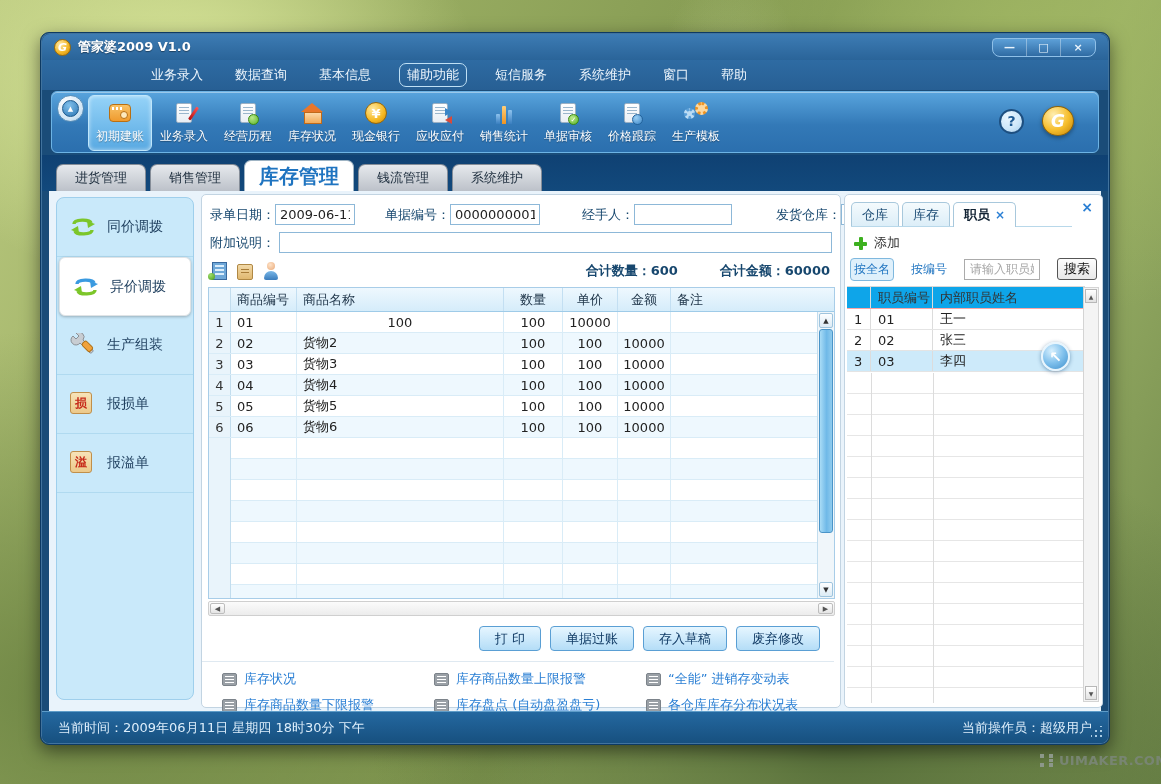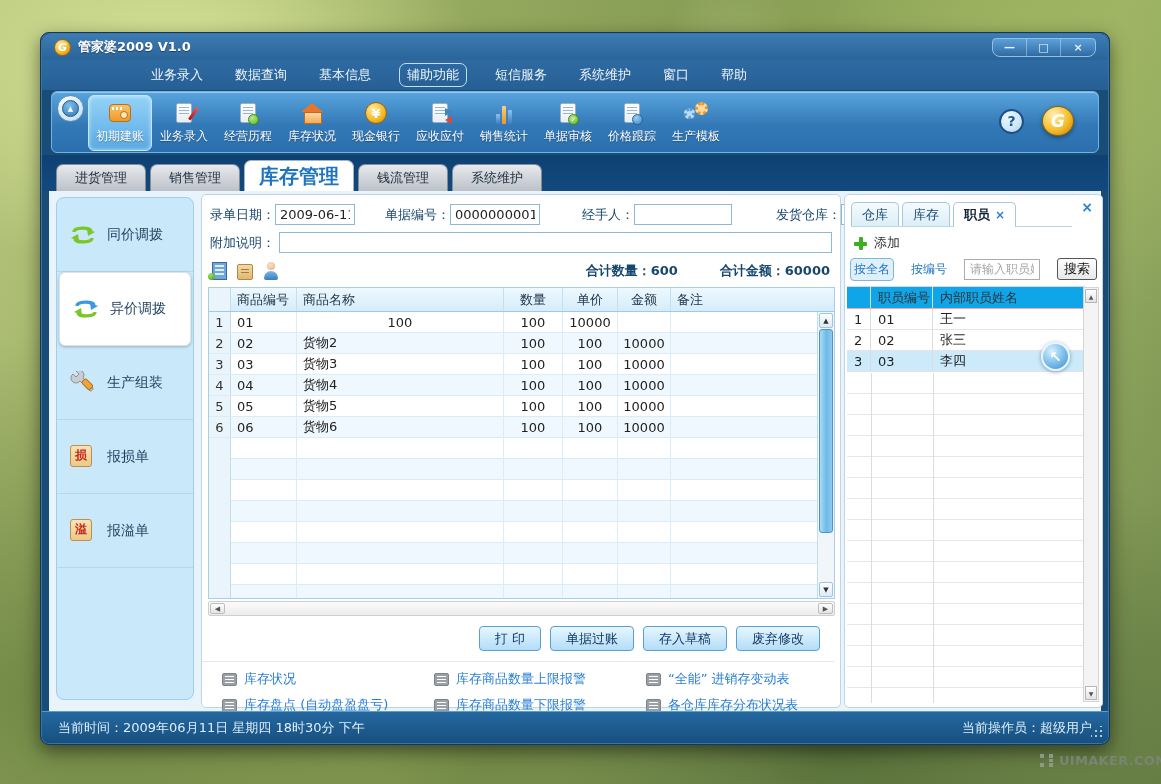--- a/index.html
+++ b/index.html
@@ -114,21 +114,21 @@
     font-size:13px; color:#1e2e3e; background:linear-gradient(#e6e9ed,#bcc1c9); border:1px solid #858d98;
     border-bottom:none; border-radius:7px 7px 0 0; }
   .mtab.active { height:31px; background:#fff; color:#1f74c0; font-weight:bold; font-size:20px; border-color:#9fb4c4; }
 
   
   .content { position:absolute; left:8px; right:8px; top:158px; height:522px; background:#e9f3fb; }
 
   
   .sidebar { position:absolute; left:7px; top:6px; width:138px; height:503px;
     background:#c9e9fa; border:1px solid #9fcfec; border-radius:8px; overflow:hidden; }
-  .sb-item { height:74px; display:flex; align-items:center; gap:11px; padding-left:13px;
+  .sb-item { height:59px; display:flex; align-items:center; gap:11px; padding-left:13px;
     border-bottom:1px solid #b0daf0; position:relative; }
   .sb-item.active { background:#fff; border:1px solid #dfe3e6; border-radius:6px; margin:0 2px;
     box-shadow:0 1px 3px rgba(0,0,0,.25); }
   .sb-label { font-size:14px; color:#1f3f5e; }
   .sb-ico { width:26px; height:24px; position:relative; flex:none; }
   .swap-svg { display:block; }
   .ico-stamp { width:22px; height:22px; background:linear-gradient(#f7e3b8,#ecc98a); border:1px solid #c08f4a;
     border-radius:3px; color:#c62a1a; font-size:12px; font-weight:bold; display:flex; align-items:center; justify-content:center; }
   .ico-wrench-svg { display:block; }
 
@@ -573,25 +573,25 @@
         <div class="link-item">
           <span class="ico-list"></span>
           <span>库存商品数量上限报警</span>
         </div>
         <div class="link-item">
           <span class="ico-list"></span>
           <span>“全能” 进销存变动表</span>
         </div>
         <div class="link-item">
           <span class="ico-list"></span>
-          <span>库存盘点 (自动盘盈盘亏)</span>
+          <span>库存商品数量下限报警</span>
         </div>
         <div class="link-item">
           <span class="ico-list"></span>
-          <span>库存商品数量下限报警</span>
+          <span>库存盘点 (自动盘盈盘亏)</span>
         </div>
         <div class="link-item">
           <span class="ico-list"></span>
           <span>各仓库库存分布状况表</span>
         </div>
       </div>
     </div>
 
     <div class="right-panel">
       <div class="rp-close">×</div>

